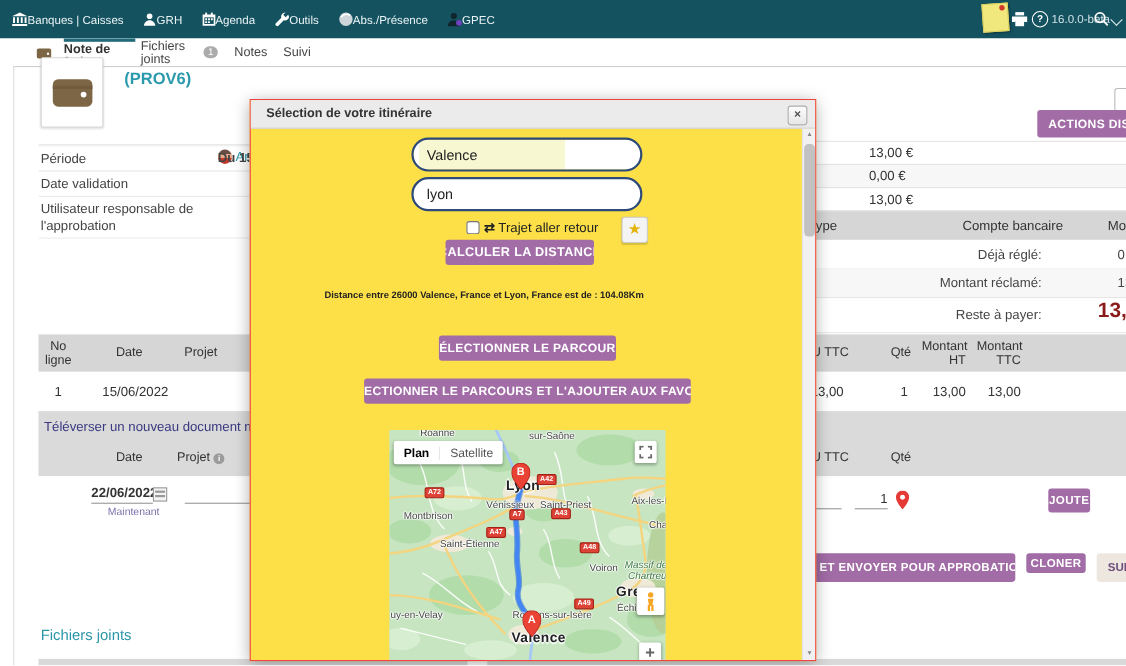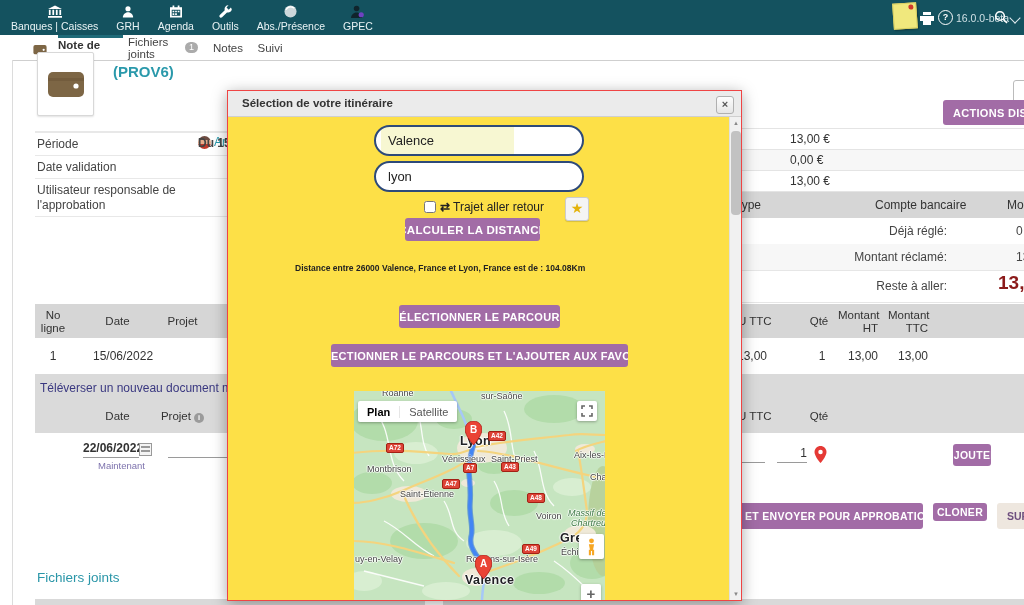--- a/index.html
+++ b/index.html
@@ -2,21 +2,21 @@
 <html><head>
 <meta charset="utf-8">
 <style>
   html,body{margin:0;padding:0;background:#fff;}
   #app{position:relative;width:1024px;height:605px;overflow:hidden;background:#fff;
        font-family:"Liberation Sans",sans-serif;color:#333;}
   .abs{position:absolute;}
   
   .topnav{position:absolute;left:0;top:0;width:1024px;height:35px;background:#14525f;}
   .navitems{position:absolute;left:2px;top:0;height:35px;display:flex;}
-  .navitem{display:flex;flex-direction:column;align-items:center;justify-content:flex-end;
+  .navitem{display:flex;align-items:center;justify-content:flex-end;
            padding:3px 9px 3px;cursor:pointer;}
   .navitem .nlabel{font-size:10.5px;color:#e9f3f5;margin-top:2px;white-space:nowrap;}
   .navicon{height:14px;display:flex;align-items:center;}
   .sticky{position:absolute;left:893px;top:3px;width:22px;height:24px;background:#f0e87d;
           border:1px solid #d8cf62;transform:rotate(-4deg);box-shadow:1px 1px 2px rgba(0,0,0,.4);}
   .sticky .pin{position:absolute;right:2px;top:1px;width:5px;height:5px;border-radius:50%;background:#d03a2c;}
   .helpcirc{position:absolute;left:938px;top:10px;width:13px;height:13px;border:1.4px solid #fff;
             border-radius:50%;color:#fff;font-size:9px;font-weight:bold;text-align:center;line-height:13px;}
   .version{position:absolute;left:956px;top:12px;font-size:10.5px;color:#cfe0e5;}
   .chev{position:absolute;left:1011px;top:14px;width:7px;height:7px;border-right:1.6px solid #dfeaee;
@@ -274,21 +274,21 @@
   </div>
   <div class="payrow" style="top:218px;">
     <span class="paylab">Déjà réglé:</span>
     <span class="payval">0</span>
   </div>
   <div class="payrow" style="top:244px;background:#f7f7f7;">
     <span class="paylab">Montant réclamé:</span>
     <span class="payval">13</span>
   </div>
   <div class="payrow" style="top:270px;height:32px;">
-    <span class="paylab" style="top:9px;">Reste à aller:</span>
+    <span class="paylab" style="top:9px;">Reste à payer:</span>
     <span class="remainval">13,0</span>
   </div>
 
   <div class="lineshdr">
     <div class="hcell" style="left:3px;top:5px;width:30px;text-align:center;">No ligne</div>
     <div class="hcell" style="left:60px;top:11px;width:45px;text-align:center;">Date</div>
     <div class="hcell" style="left:125px;top:11px;width:45px;text-align:center;">Projet</div>
     <div class="hcell" style="left:703px;top:11px;width:35px;">U TTC</div>
     <div class="hcell" style="left:770px;top:11px;width:28px;text-align:center;">Qté</div>
     <div class="hcell" style="left:803px;top:5px;width:40px;text-align:right;">Montant HT</div>

